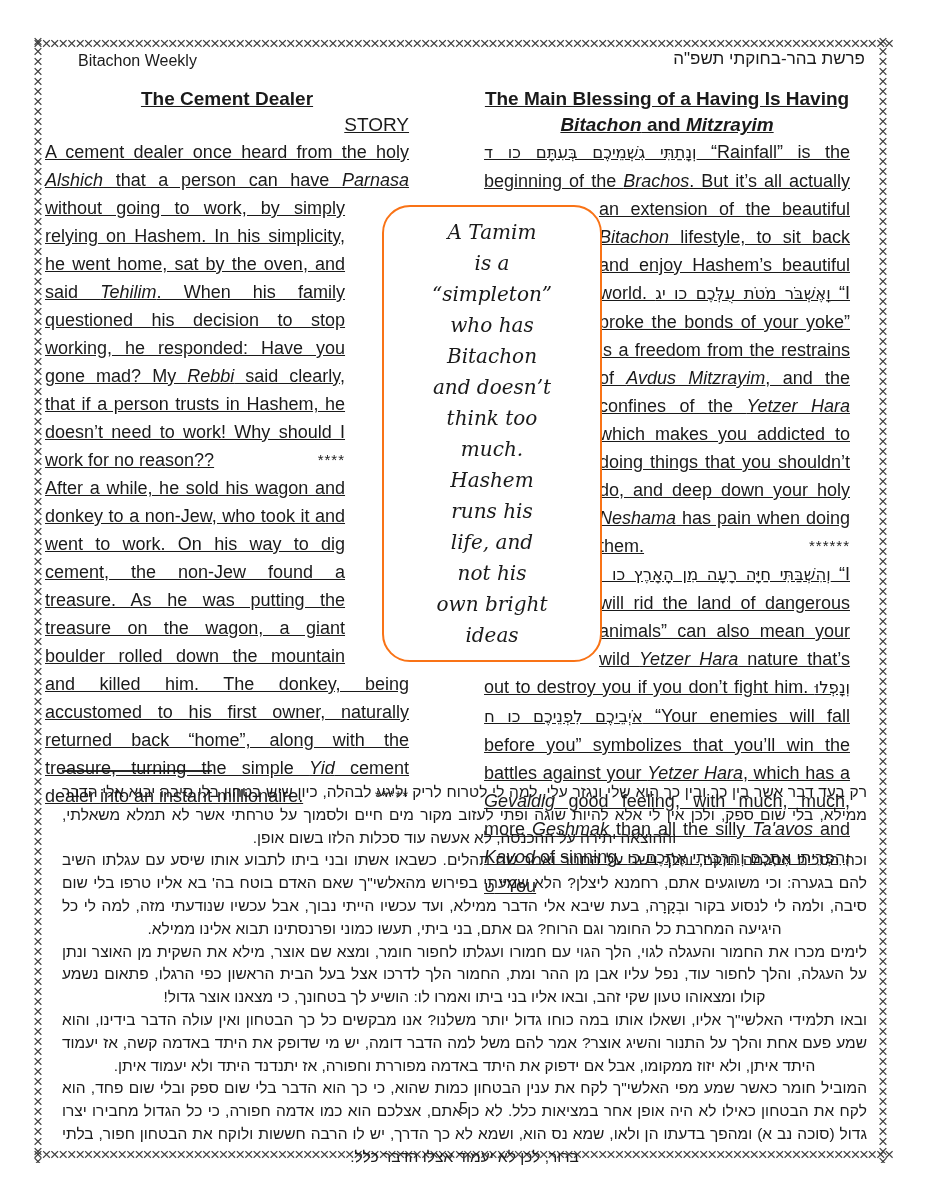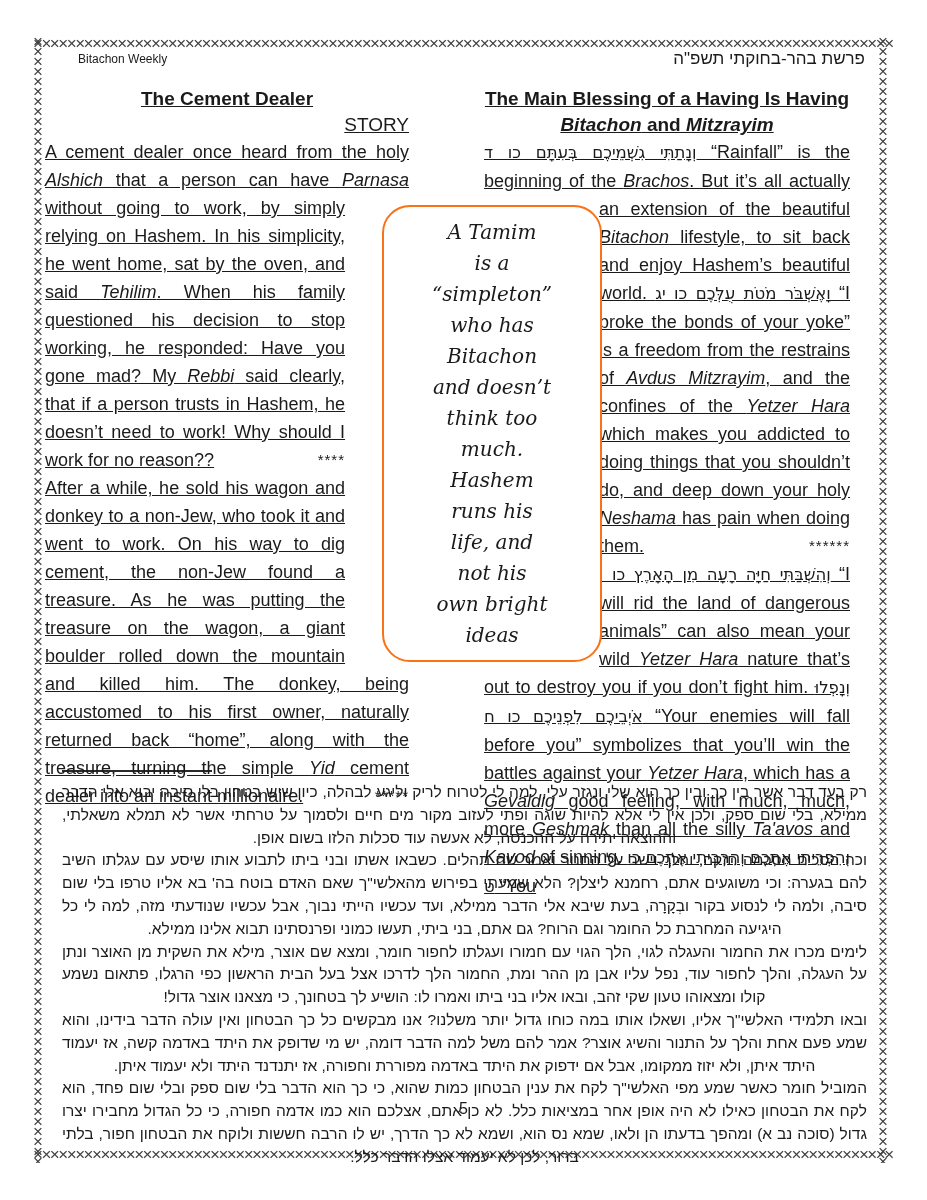--- a/index.html
+++ b/index.html
@@ -14,21 +14,21 @@
   .lat { position:absolute; color:#404040; overflow:hidden; user-select:none; }
   .lat-h { left:33px; right:33px; height:17px; font-size:17px; line-height:16px;
            letter-spacing:-1.5px; white-space:nowrap; }
   .lat-top { top:36px; }
   .lat-bottom { bottom:36px; }
   .lat-v { top:37px; bottom:37px; width:16px; font-size:17px; line-height:10px;
            word-break:break-all; letter-spacing:0; }
   .lat-left { left:33px; }
   .lat-right { right:33px; }
 
-  .hdr-left { position:absolute; left:78px; top:52px; font-size:12px; }
+  .hdr-left { position:absolute; left:78px; top:52px; font-size:16px; }
   .hdr-right { position:absolute; right:62px; top:49px; font-size:17px; direction:rtl; }
 
   .columns { position:absolute; left:45px; top:86px; width:805px; display:flex; gap:75px; z-index:1;text-decoration:underline; }
   .col-left { width:378px; }
   .col-right { width:380px; }
 
   .col-title { text-align:center; font-size:19px; font-weight:bold; line-height:26px; }
   .col-subtitle { text-align:right; font-size:19px; line-height:26px; }
   .title-block { height:52px; margin-bottom:0; }
   .em { font-style:italic; }

